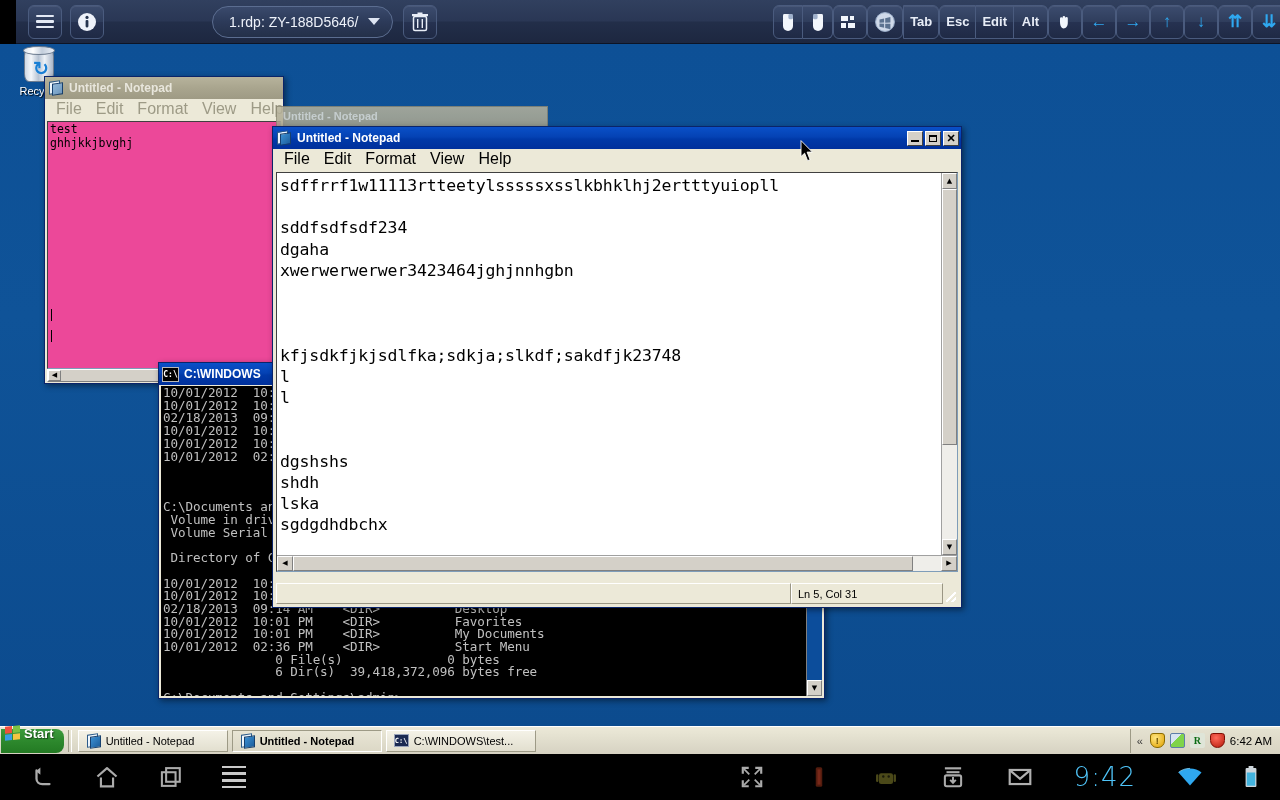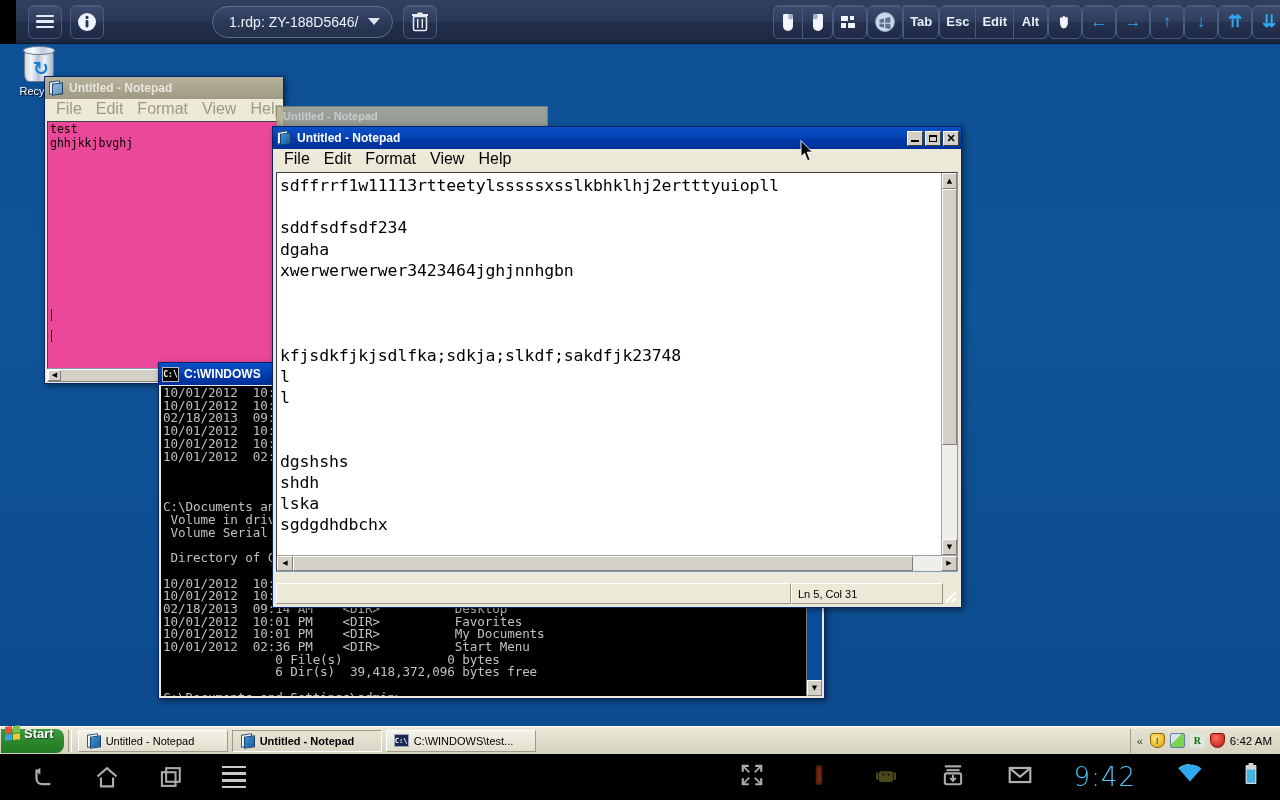--- a/index.html
+++ b/index.html
@@ -334,21 +334,21 @@
   #systray .t-r { background: #dfe5d8; color: #0a6b12; font-weight: bold; font-size: 10px; font-family:"Liberation Serif", serif;}
   #systray .t-sec { background: radial-gradient(circle at 40% 30%, #ff6a5a, #b51b0c); border-radius: 3px 3px 8px 8px; border:1px solid #7d0d03; }
   #systray .tb-clock { font-size: 11.5px; color: #000; white-space: nowrap; }
 
   
   #android-bar {
     position: absolute; left: 0; top: 754px; width: 1280px; height: 46px;
     background: #000; display: flex; align-items: center;
   }
   #android-left { display: flex; align-items: center; gap: 38px; margin-left: 30px; }
-  #android-right { display: flex; gap: 41px; margin-left: auto; margin-right: 22px; }
+  #android-right { display: flex; align-items: center; gap: 41px; margin-left: auto; margin-right: 22px; }
   .nav-ico { width: 26px; height: 26px; cursor: pointer; opacity: 0.85; }
   .nav-ico.dim { opacity: 0.6; }
   #android-clock { color: #4fc3f7; font-size: 26px; font-weight: 300; letter-spacing: 1px; font-family: "DejaVu Sans", sans-serif; }
   .and-menu { width: 24px; display: flex; flex-direction: column; gap: 4px; cursor: pointer; }
   .and-menu i { display: block; height: 2.6px; background: #c9c9c9; }
 </style>
 </head>
 <body>
 
 <div id="screen">

